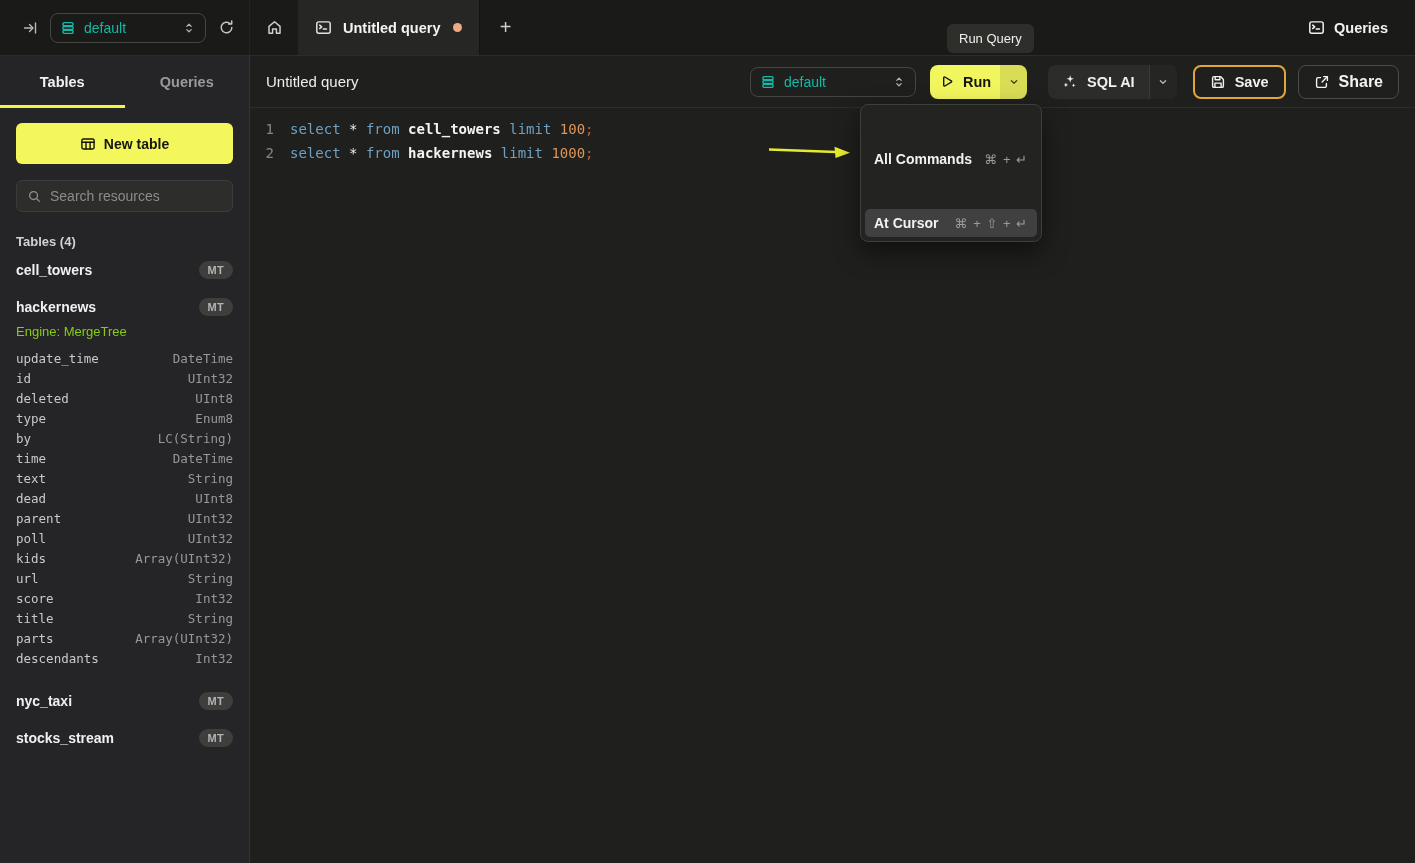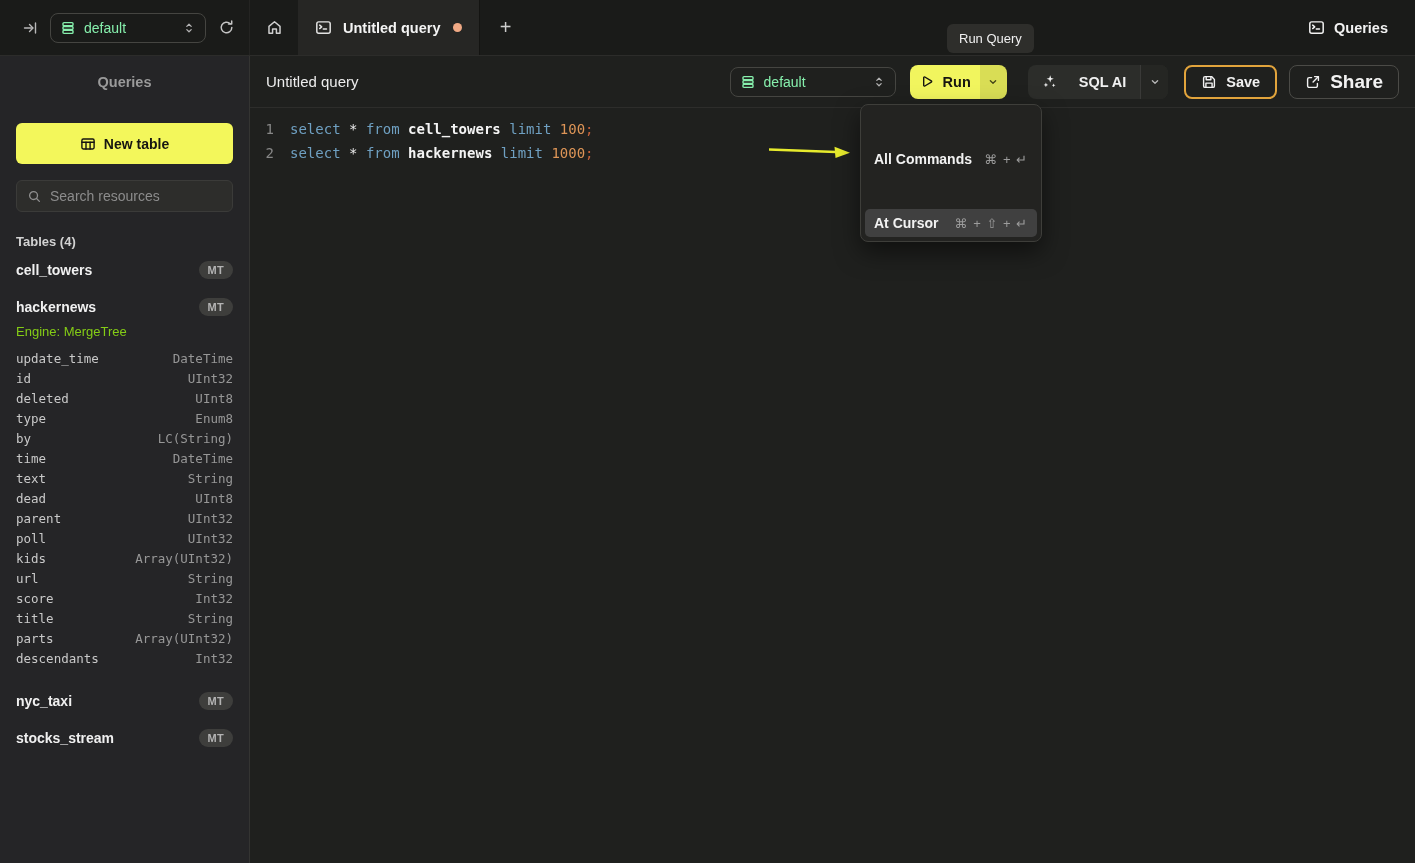--- a/index.html
+++ b/index.html
@@ -11,21 +11,21 @@
     color:#f0f0f0;
     -webkit-font-smoothing:antialiased;
   }
   svg.ic { display:block; fill:none; stroke:currentColor; stroke-width:1.4; stroke-linecap:round; stroke-linejoin:round; }
   svg.ic.fill { fill:currentColor; stroke:none; }
 
   
   .topbar { height:56px; background:#1a1b19; display:flex; align-items:stretch; border-bottom:1px solid #2c2c2a; }
   .topbar-left { width:250px; flex:none; display:flex; align-items:center; gap:12px; padding:0 14px 0 22px; border-right:1px solid #242422; }
   .collapse-ic { color:#b9b9b9; cursor:pointer; }
-  .db-select { height:30px; flex:1; display:flex; align-items:center; gap:8px; padding:0 9px; border:1px solid #454541; border-radius:8px; color:#86efac; font-size:14px; cursor:pointer; background:transparent; }
+  .db-select { height:30px; flex:1; display:flex; align-items:center; gap:8px; padding:0 9px; border:1px solid #454541; border-radius:8px; color:#14b8a6; font-size:14px; cursor:pointer; background:transparent; }
   .db-select .lbl { flex:1; white-space:nowrap; overflow:hidden; }
   .db-select .sort { color:#b5b5b5; }
   .refresh-ic { color:#c5c5c5; cursor:pointer; }
 
   .tabstrip { display:flex; align-items:stretch; }
   .home-tab { width:48px; display:flex; align-items:center; justify-content:center; color:#cfcfcf; cursor:pointer; }
   .query-tab { display:flex; align-items:center; gap:11px; padding:0 17px; background:#262624; border-right:1px solid #141412; color:#f4f4f4; font-size:14.5px; font-weight:600; cursor:pointer; }
   .query-tab .t-ic { color:#e3e3e3; }
   .dirty-dot { width:9px; height:9px; border-radius:50%; background:#f0a985; margin-left:2px; }
   .plus-tab { width:50px; display:flex; align-items:center; justify-content:center; color:#cdcdcd; font-size:20px; font-weight:300; cursor:pointer; }
@@ -64,25 +64,25 @@
   .toolbar { height:52px; flex:none; display:flex; align-items:center; padding:0 16px; border-bottom:1px solid #2d2d2b; }
   .toolbar-title { font-size:15px; color:#ededed; }
   .toolbar-actions { margin-left:auto; display:flex; align-items:center; }
   .db-select.tb { width:166px; flex:none; height:30px; margin-right:14px; }
 
   .run-btn { display:flex; height:34px; border-radius:8px; overflow:hidden; margin-right:21px; cursor:pointer; }
   .run-main { background:#f1f55e; display:flex; align-items:center; gap:9px; padding:0 9px; color:#161510; font-size:14.5px; font-weight:600; }
   .run-caret { width:27px; background:#d9dd55; display:flex; align-items:center; justify-content:center; color:#454418; }
 
   .sqlai-btn { display:flex; height:34px; border-radius:8px; overflow:hidden; background:#2c2d2a; margin-right:16px; cursor:pointer; }
-  .sqlai-main { display:flex; align-items:center; gap:21px; padding:0 14px; color:#f0f0f0; font-size:14.5px; font-weight:600; }
+  .sqlai-main { display:flex; align-items:center; gap:9px; padding:0 14px; color:#f0f0f0; font-size:14.5px; font-weight:600; }
   .sqlai-caret { width:28px; display:flex; align-items:center; justify-content:center; color:#b5b5b5; background:#252623; border-left:1px solid #3a3a38; }
 
   .save-btn { height:34px; display:flex; align-items:center; gap:9px; padding:0 15px; border:2px solid #e2a43c; border-radius:8px; background:transparent; color:#f2f2f2; font-size:14.5px; font-weight:600; font-family:inherit; margin-right:12px; cursor:pointer; }
-  .share-btn { height:34px; display:flex; align-items:center; gap:9px; padding:0 15px; border:1px solid #4b4b47; border-radius:8px; background:transparent; color:#f2f2f2; font-size:19px; font-weight:600; font-family:inherit; cursor:pointer; }
+  .share-btn { height:34px; display:flex; align-items:center; gap:9px; padding:0 15px; border:1px solid #4b4b47; border-radius:8px; background:transparent; color:#f2f2f2; font-size:16px; font-weight:600; font-family:inherit; cursor:pointer; }
 
   
   .editor { padding-top:9px; font-family:"DejaVu Sans Mono", monospace; font-size:14px; flex:1; cursor:text; }
   .code-line { display:flex; height:24px; line-height:24px; }
   .gutter-num { width:24px; flex:none; text-align:right; color:#878787; }
   .code-text { padding-left:16px; white-space:pre; }
   .tok-kw { color:#6fa0c2; }
   .tok-pl { color:#d8d8d8; }
   .tok-op { color:#ececec; }
   .tok-tbl { color:#f4f4f4; font-weight:700; }
@@ -166,20 +166,23 @@
         </svg>
     </span>
     <span>Queries</span>
   </div>
 </div>
 
 <div class="main">
 
   <div class="sidebar">
     <div class="sidebar-tabs">
+      <div class="sidebar-tab active">
+        <span>Tables</span>
+      </div>
       <div class="sidebar-tab">
         <span>Queries</span>
       </div>
     </div>
 
     <div class="sidebar-body">
       <button class="new-table-btn">
         <span>
           <svg class="ic" width="16" height="16" viewBox="0 0 16 16" style="stroke:#161511">
               <rect x="1.9" y="3" width="12.2" height="10" rx="1.4"></rect>

